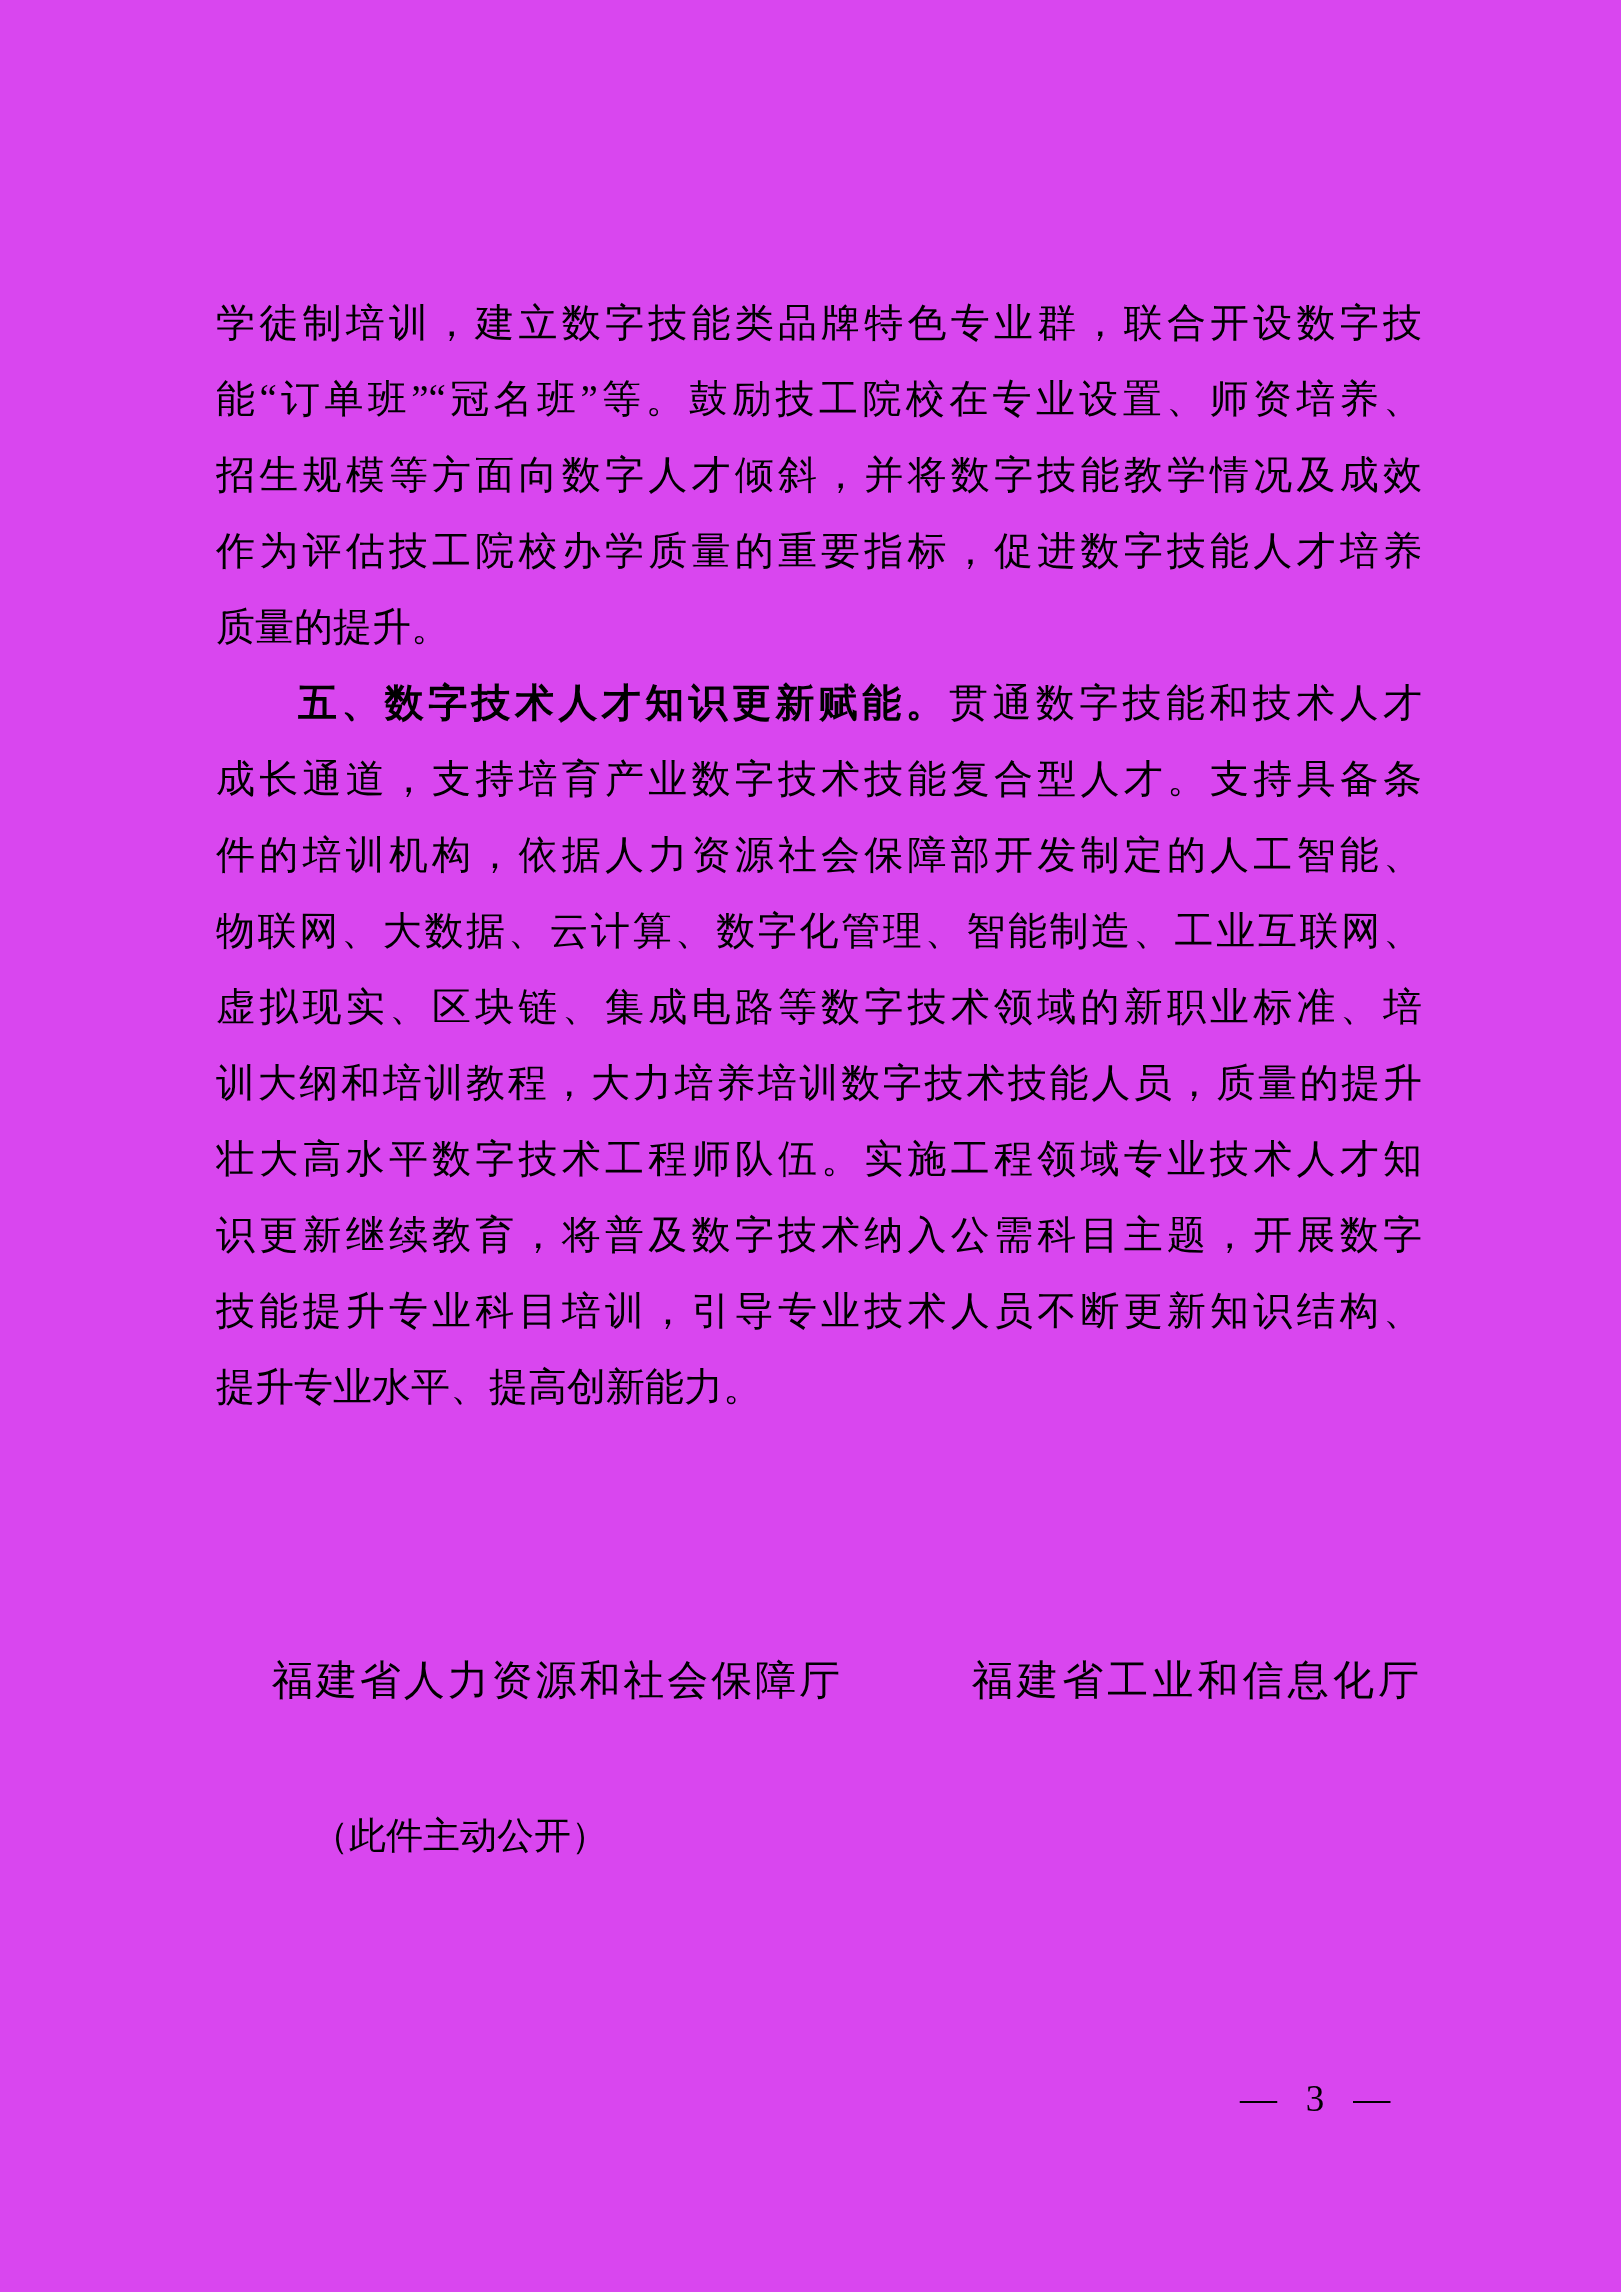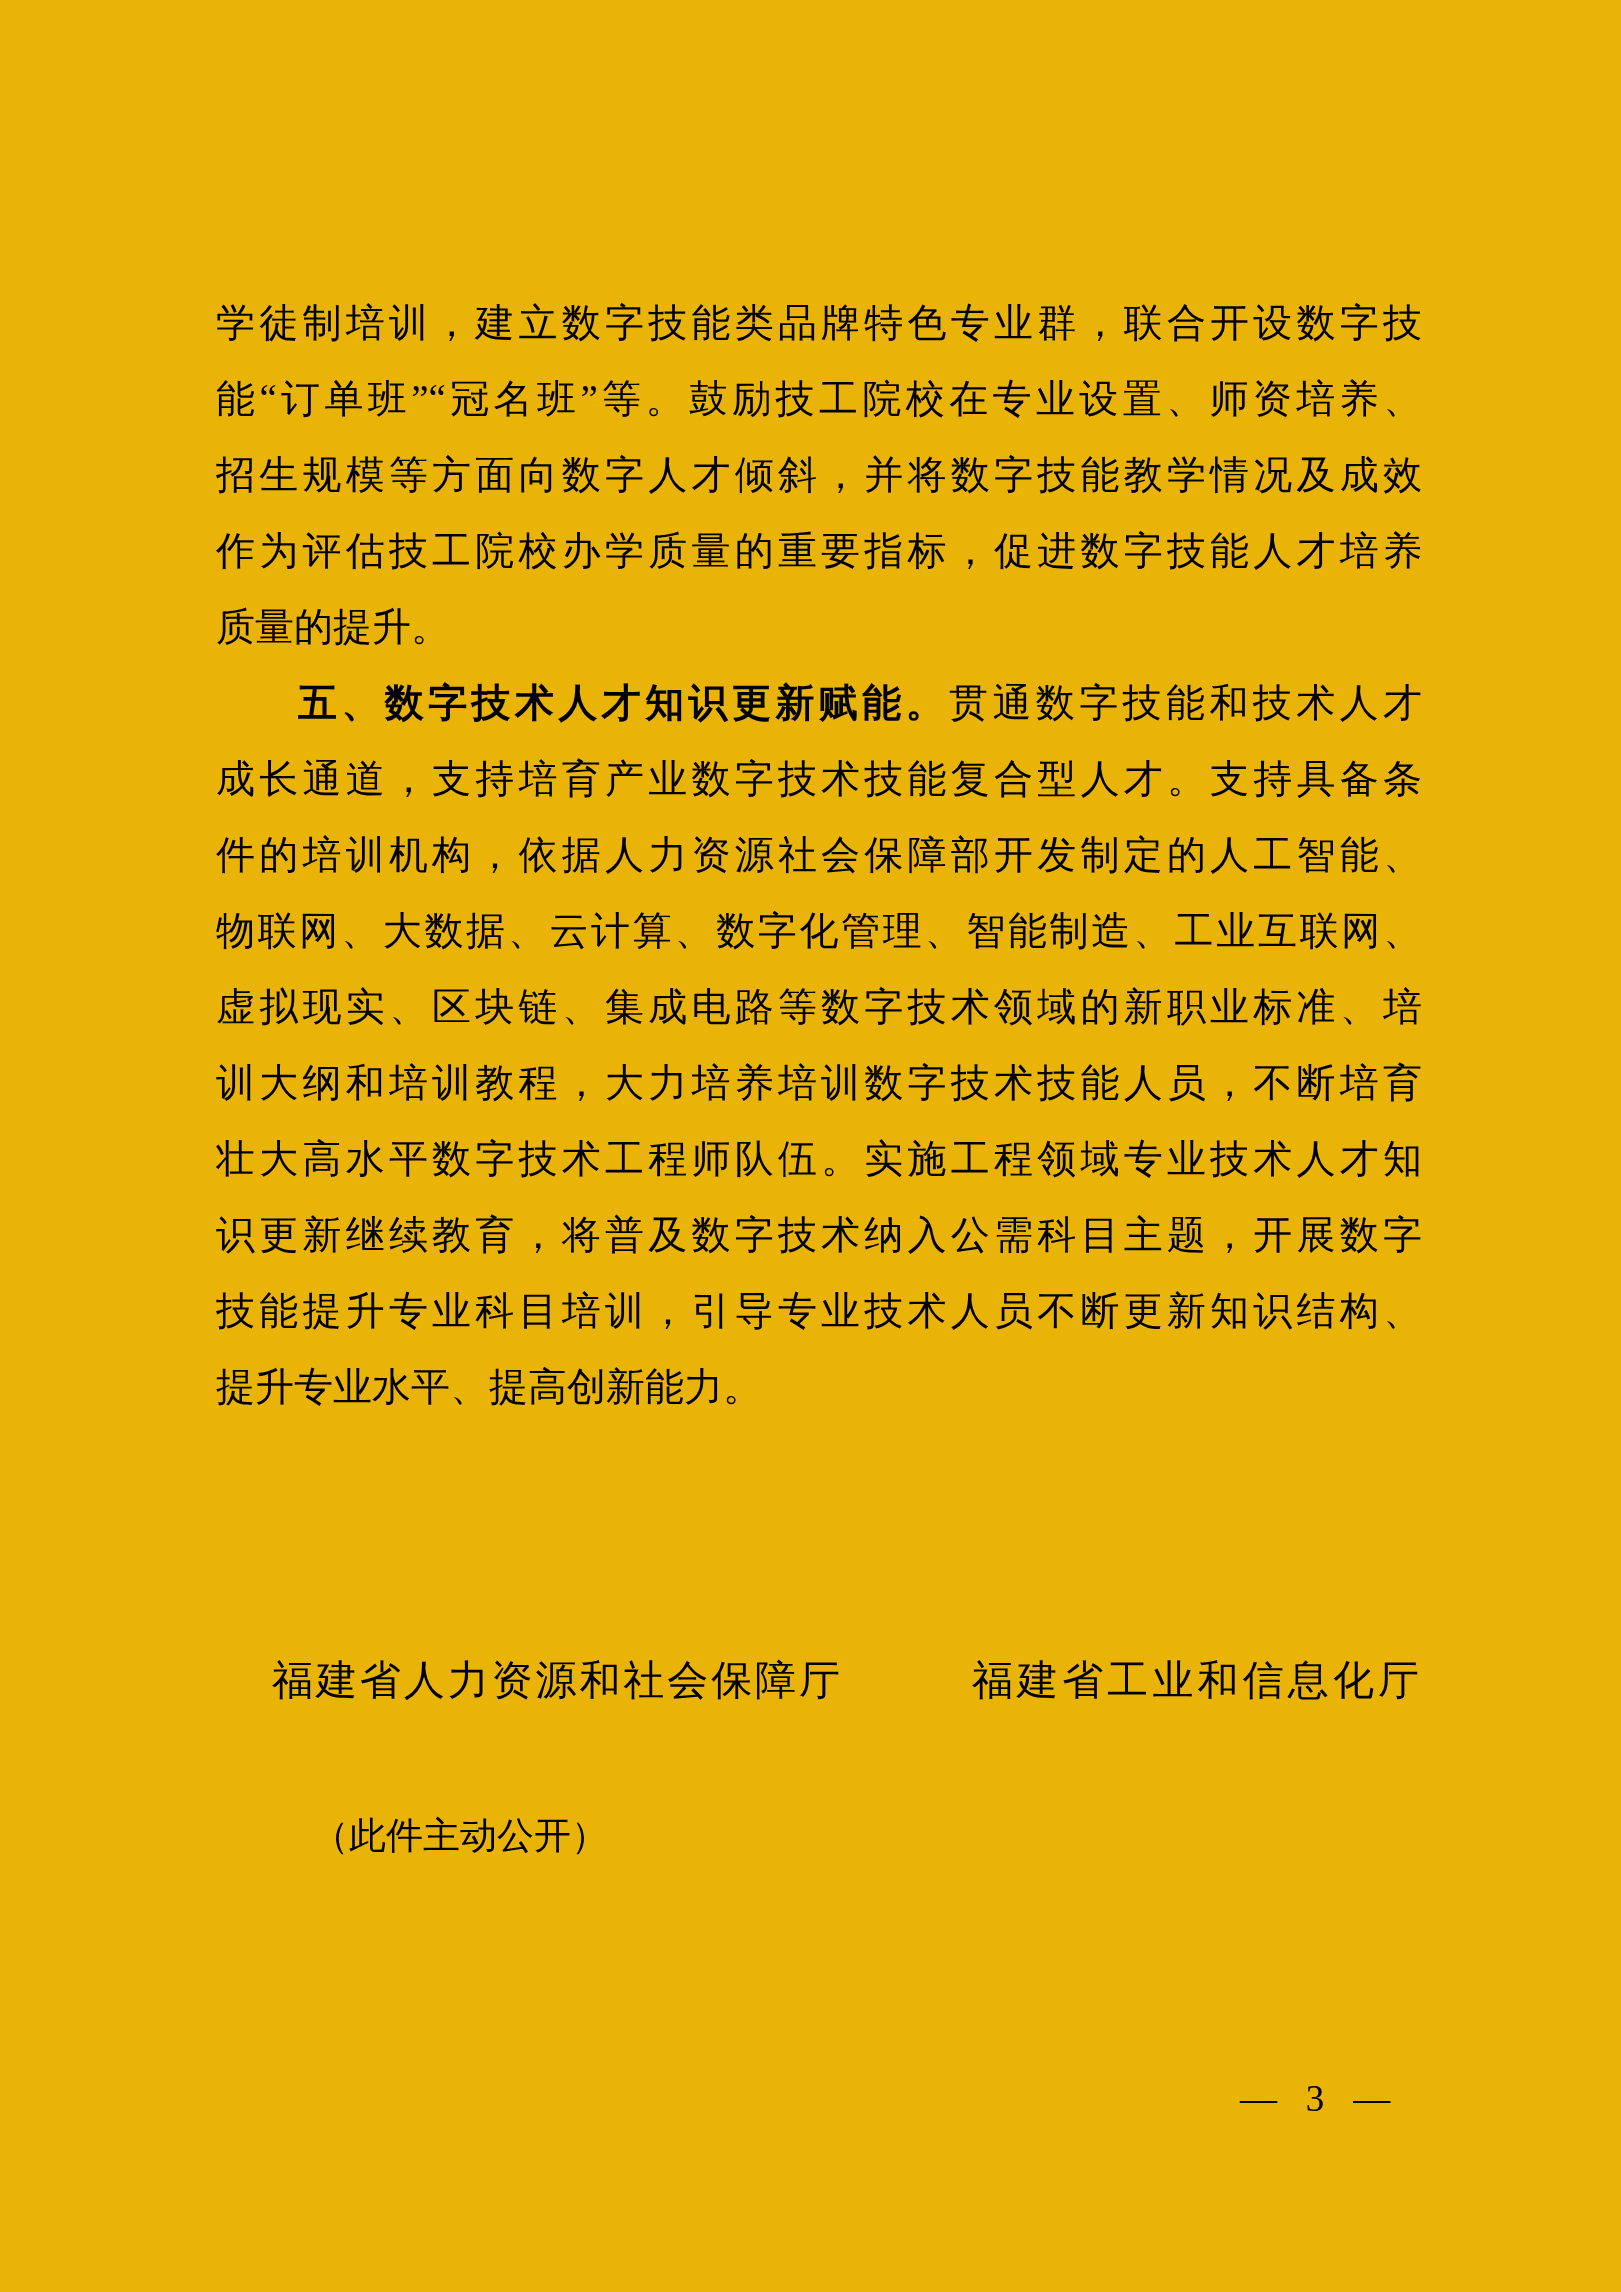--- a/index.html
+++ b/index.html
@@ -5,21 +5,21 @@
   html, body {
     margin: 0;
     padding: 0;
     background: #e8e8e8;
   }
   .page {
     position: relative;
     width: 1621px;
     height: 2293px;
     margin: 0 auto;
-    background: #eab308;
+    background: #d946ef;
     color: #000000;
     font-family: "Liberation Serif", "DejaVu Serif", serif;
     overflow: hidden;
   }
   
   .body-text {
     position: absolute;
     left: 216px;
     top: 285px;
     width: 1206px;
@@ -98,21 +98,21 @@
     <div class="line">作为评估技工院校办学质量的重要指标，促进数字技能人才培养</div>
     <div class="line short">质量的提升。</div>
 
     <div class="line indent">
       <span class="bold-heading">五、数字技术人才知识更新赋能。</span><span>贯通数字技能和技术人才</span>
     </div>
     <div class="line">成长通道，支持培育产业数字技术技能复合型人才。支持具备条</div>
     <div class="line">件的培训机构，依据人力资源社会保障部开发制定的人工智能、</div>
     <div class="line">物联网、大数据、云计算、数字化管理、智能制造、工业互联网、</div>
     <div class="line">虚拟现实、区块链、集成电路等数字技术领域的新职业标准、培</div>
-    <div class="line">训大纲和培训教程，大力培养培训数字技术技能人员，不断培育</div>
+    <div class="line">训大纲和培训教程，大力培养培训数字技术技能人员，质量的提升</div>
     <div class="line">壮大高水平数字技术工程师队伍。实施工程领域专业技术人才知</div>
     <div class="line">识更新继续教育，将普及数字技术纳入公需科目主题，开展数字</div>
     <div class="line">技能提升专业科目培训，引导专业技术人员不断更新知识结构、</div>
     <div class="line short">提升专业水平、提高创新能力。</div>
   </div>
 
   <div class="sig sig-right">福建省工业和信息化厅</div>
   <div class="sig sig-left">福建省人力资源和社会保障厅</div>
 
   <div class="disclosure-note">（此件主动公开）</div>

